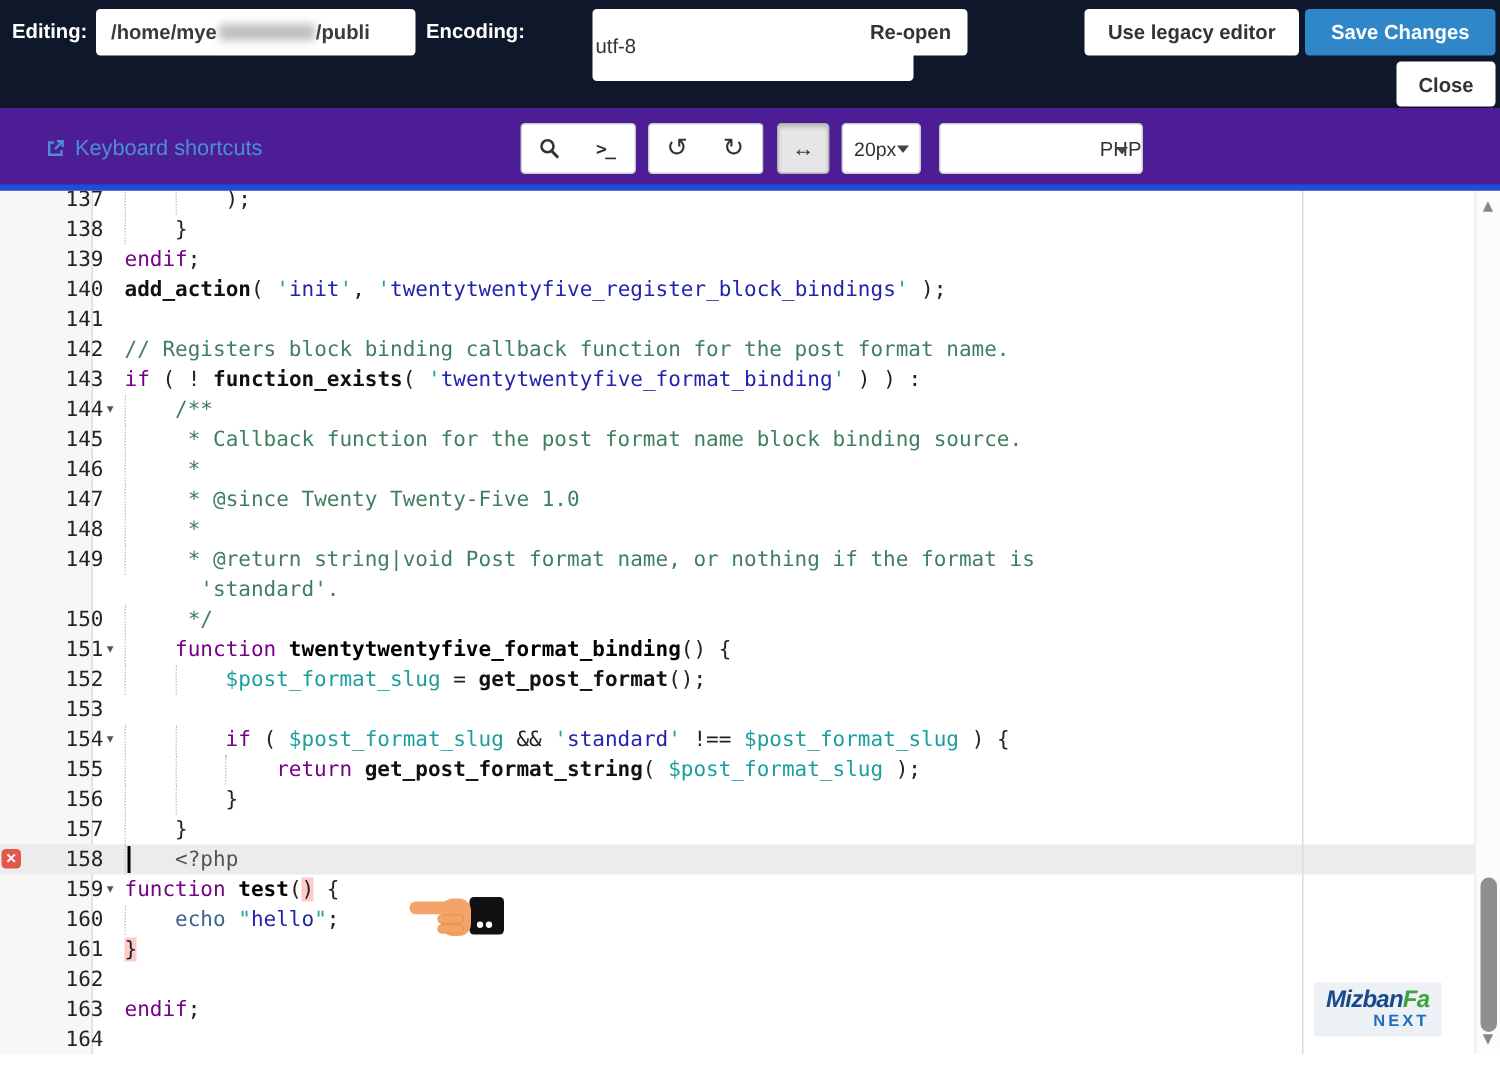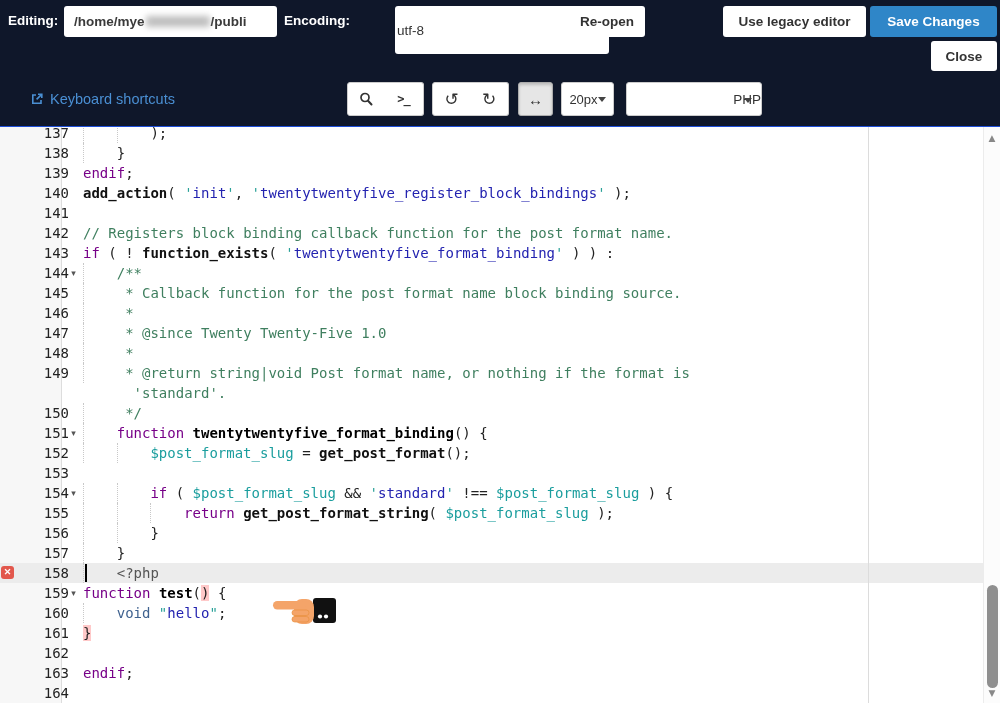--- a/index.html
+++ b/index.html
@@ -23,22 +23,22 @@
            border-top:5px solid #444; flex:none; }
   .bar-btn { position:absolute; top:6px; height:31px; background:#fff; border:none; border-radius:3px;
              color:#333; font-size:13.5px; display:flex; align-items:center; justify-content:center;
              cursor:pointer; font-family:"Liberation Sans",sans-serif;font-weight:bold; }
   #btn-reopen { left:569px; width:76px; }
   #btn-legacy { left:723px; width:143px; }
   #btn-save   { left:870px; width:127px; background:#2f86c8; color:#fff; font-weight:bold; }
   #btn-close  { left:931px; top:41px; width:66px; height:30px; }
 
   
-  .toolbar { position:absolute; top:72px; left:0; width:1000px; height:55px; background:#0f172a;
-             border-bottom:1px solid #1d4ed8; z-index:9; }
+  .toolbar { position:absolute; top:72px; left:0; width:1000px; height:55px; background:#4c1d95;
+             border-bottom:4px solid #1d4ed8; z-index:9; }
   .kb-link { position:absolute; left:30px; top:19px; color:#4a8fd3; font-size:14.5px;
              display:flex; align-items:center; gap:6px; cursor:pointer; }
   .icon-btn { position:absolute; top:10px; height:34px; background:#fff; border:1px solid #ccc;
               display:flex; align-items:center; justify-content:center; color:#333; cursor:pointer; }
   #btn-search   { left:347px; width:38px; border-radius:3px 0 0 3px; }
   #btn-terminal { left:384px; width:40px; border-radius:0 3px 3px 0; border-left:none; }
   #btn-undo     { left:432px; width:39px; border-radius:3px 0 0 3px; }
   #btn-redo     { left:470px; width:39px; border-radius:0 3px 3px 0; border-left:none; }
   #btn-harrow   { left:518px; width:35px; border-radius:3px; background:#e6e6e6; border-color:#adadad;
                   box-shadow:inset 0 2px 3px rgba(0,0,0,.18); font-size:15px; font-weight:bold; }
@@ -373,21 +373,21 @@
         <div class="codecell">
           <div class="crow"><span class="tk-kw">function</span><span> </span><span class="tk-def">test</span><span>(</span><span class="tk-pb">)</span><span> {</span></div>
         </div>
       </div>
       <div class="line">
         <div class="gut">
           <span class="num">160</span>
           <span class="fold"></span>
         </div>
         <div class="codecell">
-          <div class="crow"><span class="tab"></span><span class="tk-e">void</span><span> </span><span class="tk-q">"</span><span class="tk-s">hello</span><span class="tk-q">"</span><span>;</span></div>
+          <div class="crow"><span class="tab"></span><span class="tk-e">echo</span><span> </span><span class="tk-q">"</span><span class="tk-s">hello</span><span class="tk-q">"</span><span>;</span></div>
         </div>
       </div>
       <div class="line">
         <div class="gut">
           <span class="num">161</span>
           <span class="fold"></span>
         </div>
         <div class="codecell">
           <div class="crow"><span class="tk-pb">}</span></div>
         </div>
@@ -425,19 +425,23 @@
   <svg class="hand" width="66" height="40" viewBox="0 0 66 40">
     <rect x="41" y="7" width="23" height="25" rx="3" fill="#111"></rect>
     <circle cx="48" cy="25.5" r="2.1" fill="#fff"></circle>
     <circle cx="54" cy="25.5" r="2.1" fill="#fff"></circle>
     <rect x="22" y="8" width="20" height="25" rx="8" fill="#f4a469"></rect>
     <rect x="1" y="10" width="33" height="8.5" rx="4.2" fill="#f4a469"></rect>
     <rect x="20" y="19" width="17" height="5.5" rx="2.7" fill="#f4a469" stroke="#e8913f" stroke-width="0.7"></rect>
     <rect x="20" y="25.5" width="17" height="5.5" rx="2.7" fill="#f4a469" stroke="#e8913f" stroke-width="0.7"></rect>
   </svg>
 
+  <div class="watermark">
+    <div class="brand"><span>Mizban</span><span class="fa">Fa</span></div>
+    <div class="next">NEXT</div>
+  </div>
 
   <div class="sb">
     <div class="sb-arrow sb-up">▲</div>
     <div class="sb-thumb"></div>
     <div class="sb-arrow sb-down">▼</div>
   </div>
 </div>
 
 </body></html>

